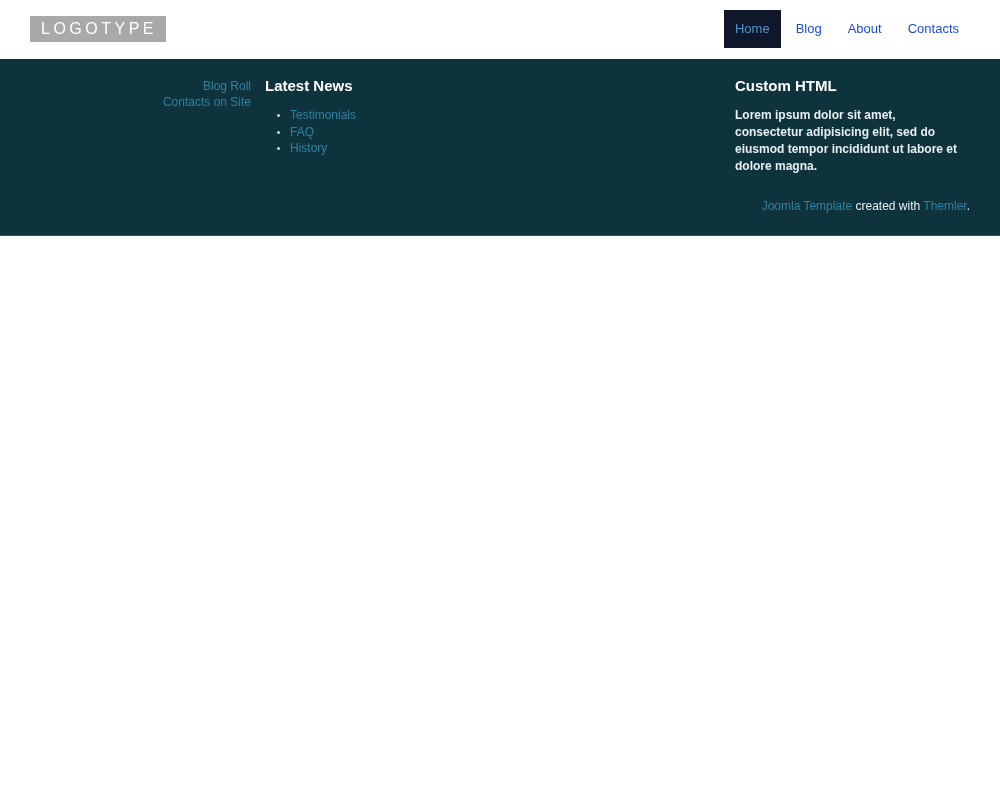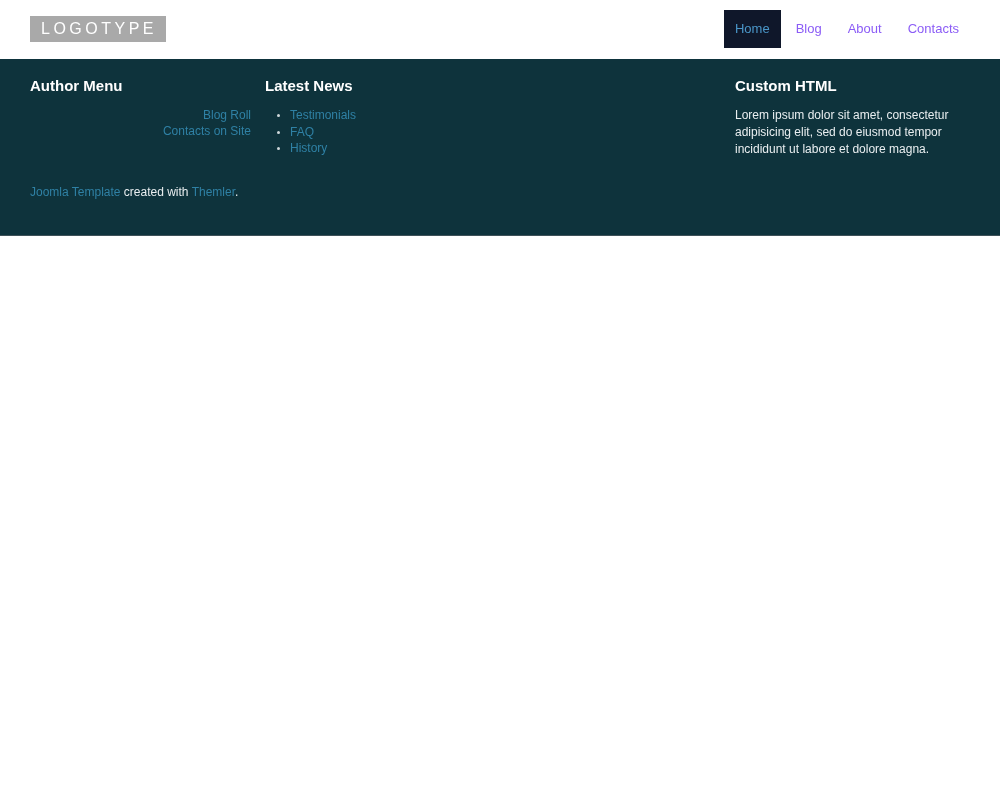--- a/index.html
+++ b/index.html
@@ -25,21 +25,21 @@
     padding: 0 9px 0 11px;
     cursor: pointer;
   }
   .main-nav {
     position: absolute; right: 0; top: 10px;
     display: flex; align-items: stretch;
   }
   .nav-item {
     display: block;
     font-size: 13px;
-    color: #8b5cf6;
+    color: #1d4ed8;
     text-decoration: none;
     padding: 12px 11px;
     margin-left: 4px;
     line-height: 14px;
     cursor: pointer;
   }
   .nav-item.active {
     background: #0f172a;
     color: #4a96c8;
   }
@@ -87,24 +87,25 @@
   .fcol ul li a {
     color: #2f81a5;
     text-decoration: none;
     cursor: pointer;
   }
   .fcol p {
     color: #e9eef0;
     font-size: 12px;
     line-height: 17px;
     width: 222px;
+    font-weight: bold;
   }
 
   .credit {
-    text-align: left;
+    text-align: right;
     margin-top: 24px;
     font-size: 12px;
     color: #e9eef0;
     line-height: 14px;
   }
   .credit a {
     color: #2f81a5;
     text-decoration: none;
     cursor: pointer;
   }
@@ -125,21 +126,20 @@
       <a class="nav-item">Contacts</a>
     </nav>
   </div>
 </header>
 
 <footer class="footer-band">
   <div class="container">
     <div class="footer-cols">
 
       <div class="fcol">
-        <h4>Author Menu</h4>
         <div class="plain-links">
           <a>Blog Roll</a>
           <a>Contacts on Site</a>
         </div>
       </div>
 
       <div class="fcol offset">
         <h4>Latest News</h4>
         <ul>
           <li><a>Testimonials</a></li>

